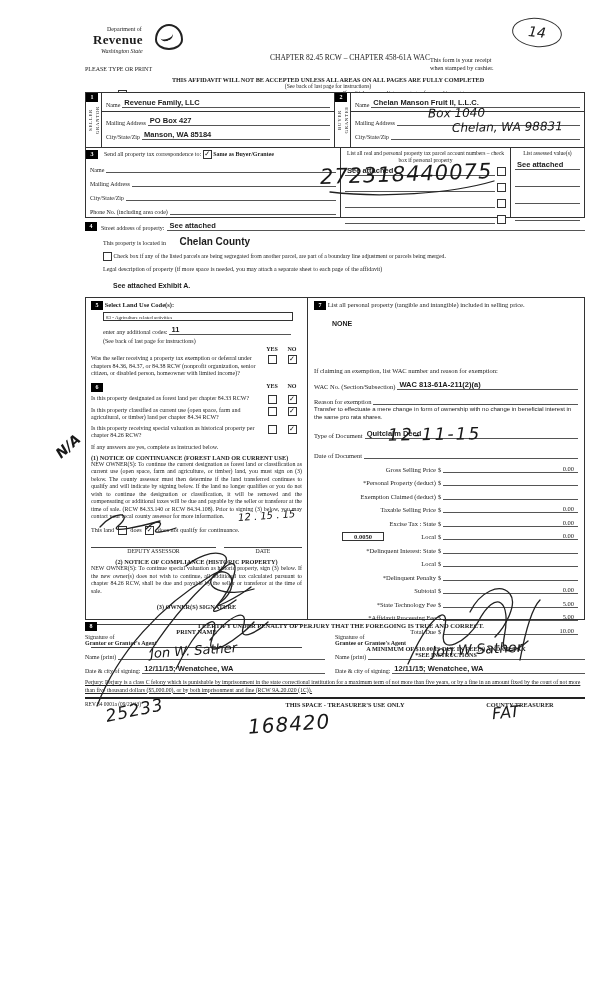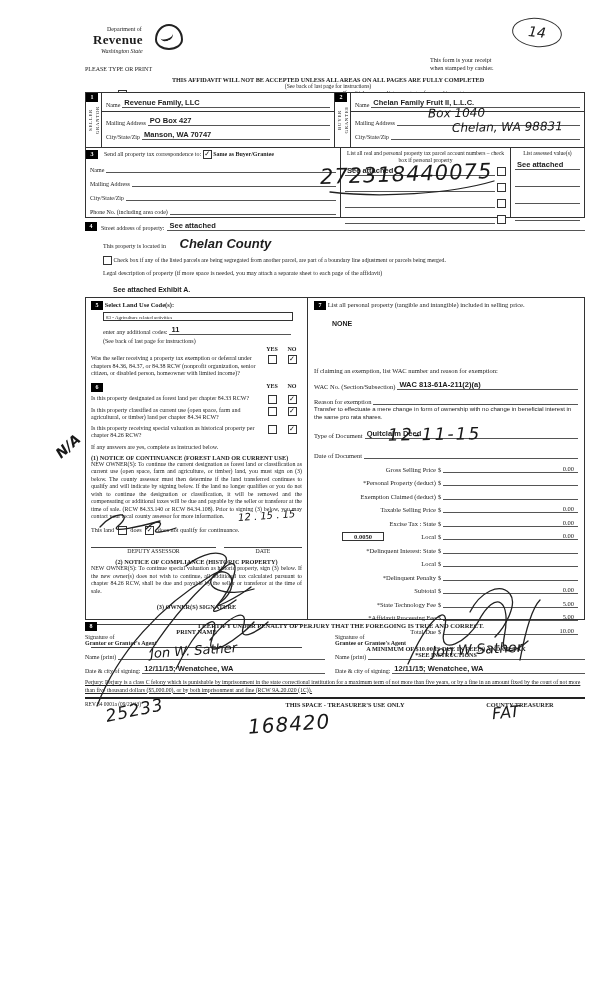--- a/index.html
+++ b/index.html
@@ -44,20 +44,21 @@
     <div class="abs" style="left:8px;top:4px;">
       <div style="font-size:6px;padding-left:14px;">Department of</div>
       <div style="font-size:13px;font-weight:bold;letter-spacing:.3px;">Revenue</div>
       <div style="font-size:6px;font-style:italic;padding-left:8px;">Washington State</div>
     </div>
     <div class="abs" style="left:70px;top:2px;width:24px;height:22px;border:2.5px solid #222;border-radius:50% 50% 50% 50%/60% 60% 40% 40%;">
       <div style="position:absolute;left:3px;top:5px;width:13px;height:8px;border-bottom:2.5px solid #222;border-radius:50%;transform:rotate(-20deg);"></div>
     </div>
     <div class="abs" style="left:0px;top:44px;font-size:6px;">PLEASE TYPE OR PRINT</div>
     <div class="abs" style="left:120px;top:30px;width:290px;text-align:center;">
+      <div style="font-size:7.5px;margin-top:1px;">CHAPTER 82.45 RCW – CHAPTER 458-61A WAC</div>
     </div>
     <div class="abs" style="left:28px;top:54px;width:430px;text-align:center;font-size:6.2px;font-weight:bold;">THIS AFFIDAVIT WILL NOT BE ACCEPTED UNLESS ALL AREAS ON ALL PAGES ARE FULLY COMPLETED</div>
     <div class="abs" style="left:28px;top:61px;width:430px;text-align:center;font-size:5.6px;">(See back of last page for instructions)</div>
     <div class="abs" style="left:345px;top:34px;width:110px;font-size:6.2px;line-height:1.3;">
       <span>This form is your receipt</span><br>
       <span>when stamped by cashier.</span>
     </div>
     <div class="abs" style="left:33px;top:68px;font-size:6px;">
       <span class="cb"></span>
       <span style="font-weight:bold;">Check box if partial sale of property</span>
@@ -81,38 +82,38 @@
             <span class="lbl">Name</span>
           <span class="uval">Revenue Family, LLC</span>
           </div>
         <div style="border-bottom:1px solid #333;margin:3px -4px 0 -4px;"></div>
         <div class="fl">
             <span class="lbl">Mailing Address</span>
           <span class="uval">PO Box 427</span>
           </div>
         <div class="fl">
             <span class="lbl">City/State/Zip</span>
-          <span class="uval">Manson, WA 70747</span>
+          <span class="uval">Manson, WA 85184</span>
           </div>
         <div class="fl">
             <span class="lbl">Phone No. (including area code)</span>
           <span class="uval"></span>
           </div>
       </div>
     </div>
     <div class="box" style="width:250px;margin-left:0;display:flex;position:relative;border-left:none;">
       <span class="secnum abs" style="left:0;top:0;">2</span>
       <div class="vstrip">
         <span class="vlabel">BUYER</span>
         <span class="vlabel">GRANTEE</span>
       </div>
       <div style="flex:1;padding:1px 4px 2px 4px;">
         <div class="fl">
             <span class="lbl">Name</span>
-          <span class="uval">Chelan Family Fruit II, L.L.C.</span>
+          <span class="uval">Chelan Manson Fruit II, L.L.C.</span>
           </div>
         <div style="border-bottom:1px solid #333;margin:3px -4px 0 -4px;"></div>
         <div class="fl">
             <span class="lbl">Mailing Address</span>
           <span class="uval"></span>
           </div>
         <div class="fl">
             <span class="lbl">City/State/Zip</span>
           <span class="uval"></span>
           </div>
@@ -191,21 +192,21 @@
   <div class="abs hand" style="left:320px;top:162px;font-size:21px;letter-spacing:1px;transform:rotate(-2deg);">272318440075</div>
 
   <div class="abs" style="left:85px;top:221px;width:500px;">
     <div style="display:flex;align-items:flex-end;font-size:6px;">
       <span class="secnum" style="margin-right:4px;">4</span>
       <span style="padding-right:3px;">Street address of property:</span>
       <span class="uval" style="flex:1;border-bottom:1px solid #555;font-family:'Liberation Sans',sans-serif;font-weight:bold;font-size:7.5px;padding-left:2px;">See attached</span>
     </div>
     <div style="font-size:6px;margin:5px 0 0 18px;">
       <span>This property is located in</span>
-      <span class="typed" style="font-size:13px;margin-left:12px;font-style:italic;">Chelan County</span>
+      <span class="typed" style="font-size:10px;margin-left:12px;">Chelan County</span>
     </div>
     <div style="font-size:5.8px;margin:5px 0 0 18px;">
       <span class="cb"></span>
       <span>Check box if any of the listed parcels are being segregated from another parcel, are part of a boundary line adjustment or parcels being merged.</span>
     </div>
     <div style="font-size:6px;margin:5px 0 0 18px;">Legal description of property (if more space is needed, you may attach a separate sheet to each page of the affidavit)</div>
     <div class="typed" style="font-size:7px;margin:10px 0 0 28px;">See attached Exhibit A.</div>
   </div>
 
   <div class="abs box" style="left:85px;top:297px;width:500px;height:323px;display:flex;">

